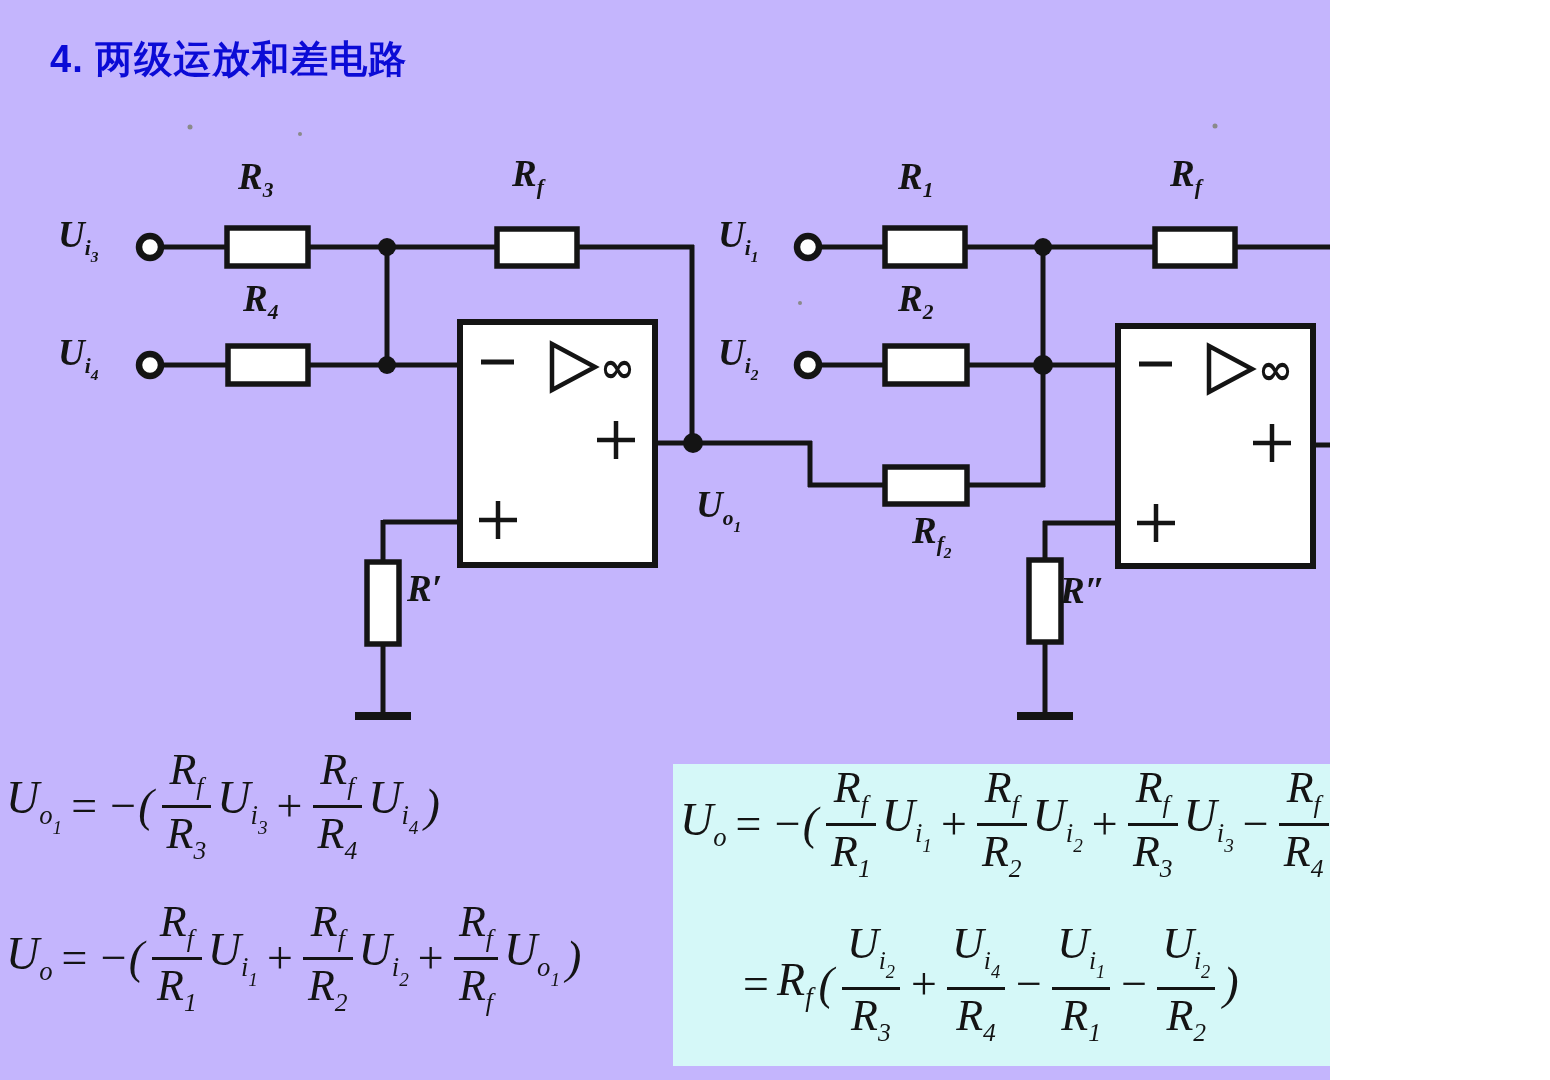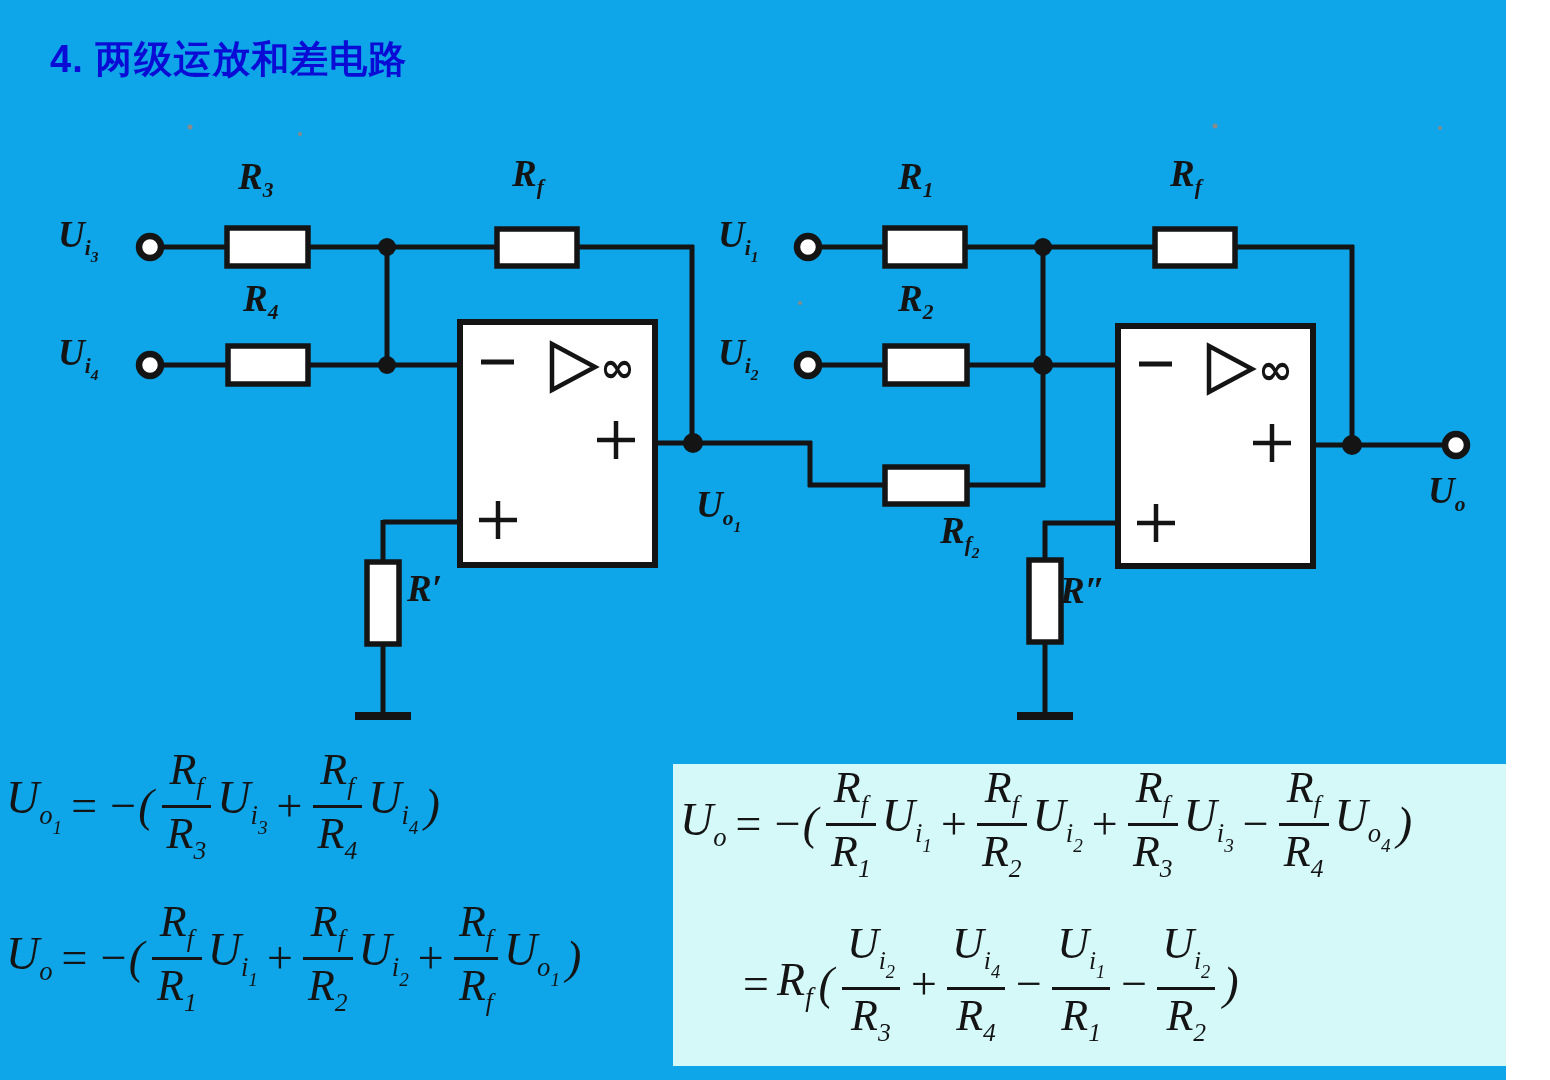--- a/index.html
+++ b/index.html
@@ -1,16 +1,16 @@
 <!DOCTYPE html>
 <html><head>
 <meta charset="utf-8">
 <style>
   html,body{margin:0;padding:0;background:#ffffff;}
-  #slide{position:relative;width:1506px;height:1080px;background:#0ea5e9;overflow:hidden;
+  #slide{position:relative;width:1330px;height:1080px;background:#c4b5fd;overflow:hidden;
          font-family:"Liberation Serif",serif;color:#141414;}
   
   #title{position:absolute;left:50px;top:34px;font-family:"Liberation Sans",sans-serif;
          font-weight:bold;font-size:38px;letter-spacing:1px;}
   
   #csvg{position:absolute;left:0;top:0;}
   
   .clabel{position:absolute;font-weight:bold;font-style:italic;font-size:37px;line-height:1;white-space:nowrap;}
   .clabel sub{font-size:58%;vertical-align:-0.38em;}
   .clabel sub sub{font-size:72%;vertical-align:-0.45em;}
@@ -143,21 +143,21 @@
   <div class="clabel" style="left:58px;top:334px"><span class="sym">U<sub>i<sub>4</sub></sub></span></div>
   <div class="clabel" style="left:243px;top:280px"><span class="sym">R<sub>4</sub></span></div>
   <div class="clabel" style="left:512px;top:155px"><span class="sym">R<sub>f</sub></span></div>
   <div class="clabel" style="left:696px;top:486px"><span class="sym">U<sub>o<sub>1</sub></sub></span></div>
   <div class="clabel" style="left:407px;top:570px"><span class="sym">R′</span></div>
   <div class="clabel" style="left:718px;top:216px"><span class="sym">U<sub>i<sub>1</sub></sub></span></div>
   <div class="clabel" style="left:898px;top:158px"><span class="sym">R<sub>1</sub></span></div>
   <div class="clabel" style="left:718px;top:334px"><span class="sym">U<sub>i<sub>2</sub></sub></span></div>
   <div class="clabel" style="left:898px;top:280px"><span class="sym">R<sub>2</sub></span></div>
   <div class="clabel" style="left:1170px;top:155px"><span class="sym">R<sub>f</sub></span></div>
-  <div class="clabel" style="left:940px;top:512px"><span class="sym">R<sub>f<sub>2</sub></sub></span></div>
+  <div class="clabel" style="left:912px;top:512px"><span class="sym">R<sub>f<sub>2</sub></sub></span></div>
   <div class="clabel" style="left:1060px;top:572px"><span class="sym">R″</span></div>
   <div class="clabel" style="left:1428px;top:472px"><span class="sym">U<sub>o</sub></span></div>
 
   <div id="hibox" style="background: rgb(213, 248, 248);"></div>
 
   <div class="formula" style="left:4px;top:748px">
       <span class="sym">U<sub>o<sub>1</sub></sub></span>
       <span class="op">=</span>
       <span class="op">−(</span>
       <span class="frac">

